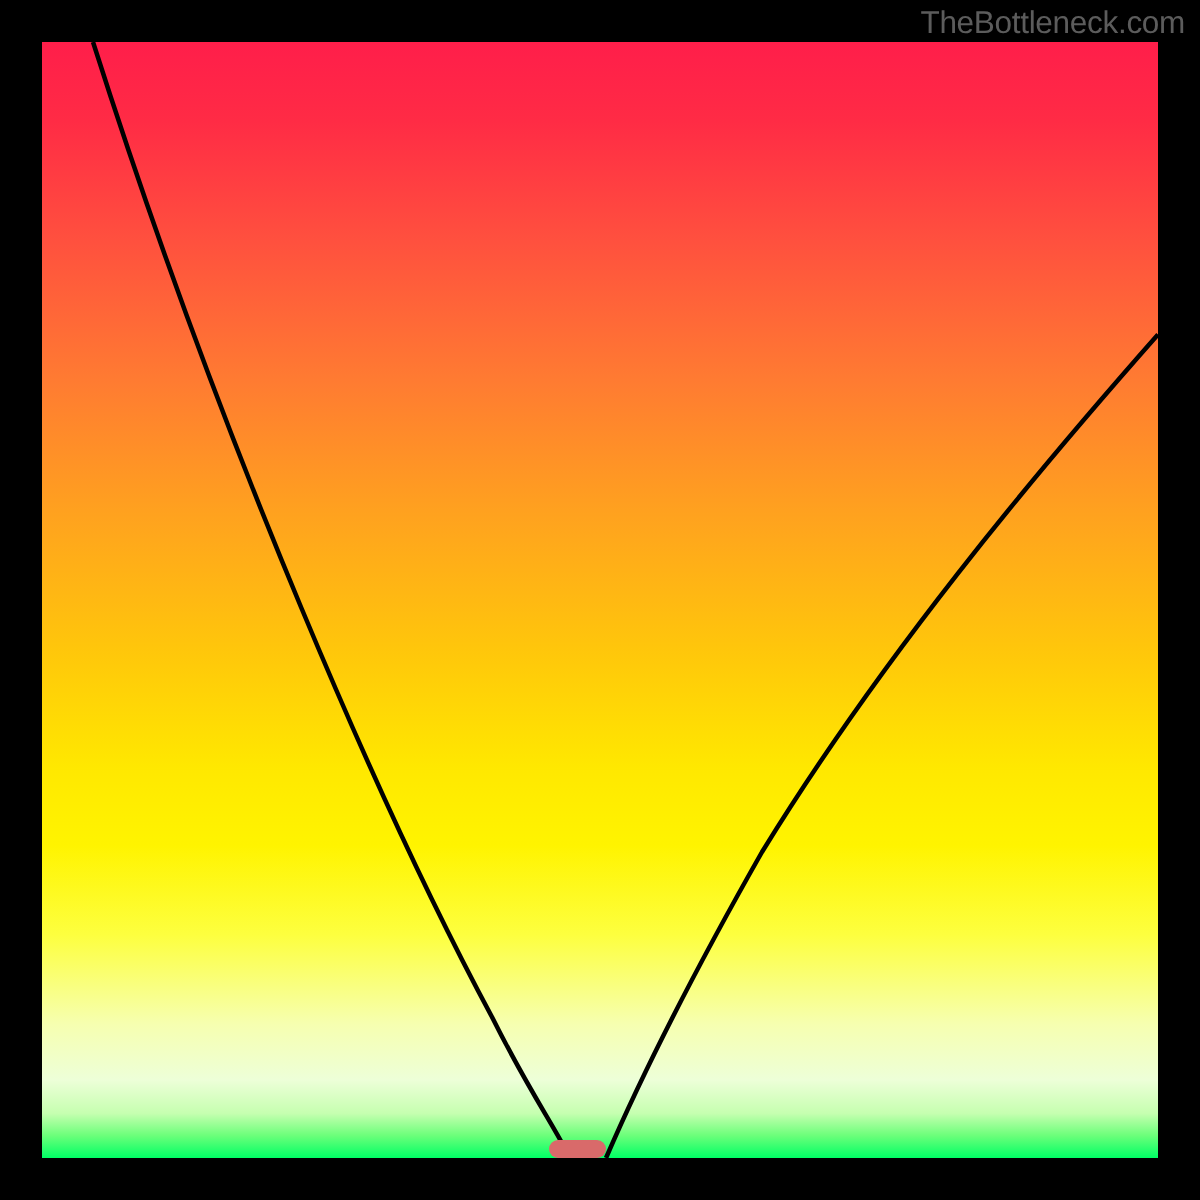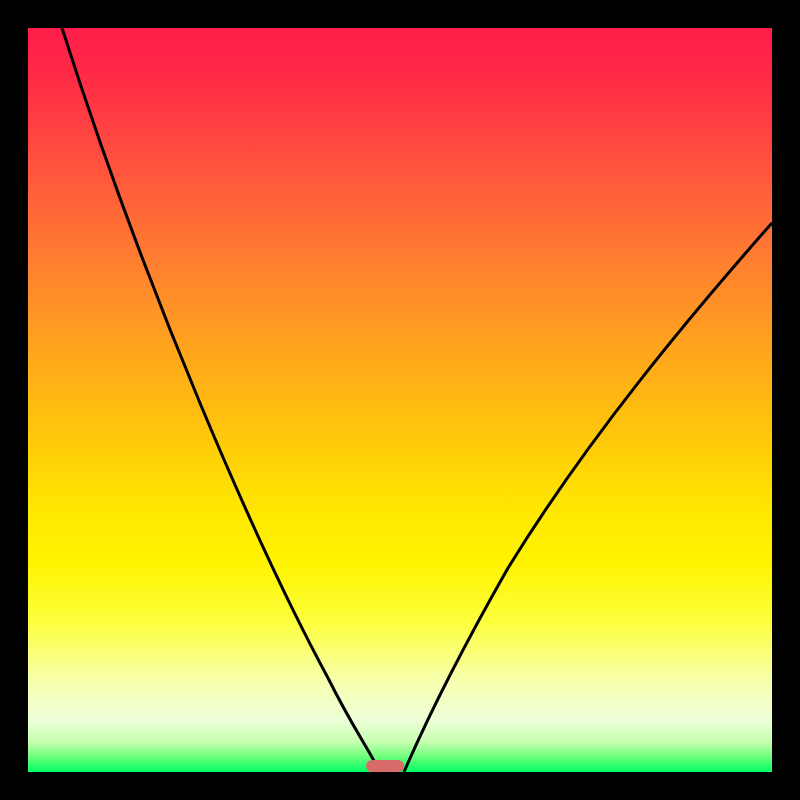--- a/index.html
+++ b/index.html
@@ -76,13 +76,14 @@
     <path d="M 34 0
          C 120 270, 230 520, 300 650
          C 325 700, 340 720, 352 744" stroke="#000" stroke-width="3" fill="none"></path>
     <path d="M 376 744
          C 395 700, 430 628, 480 540
          C 560 410, 660 290, 744 195" stroke="#000" stroke-width="3" fill="none"></path>
   </svg>
 
   <div class="marker" style="left:366px; top:760px;"></div>
 
+  <div class="watermark">TheBottleneck.com</div>
 </div>
 
 </body></html>

